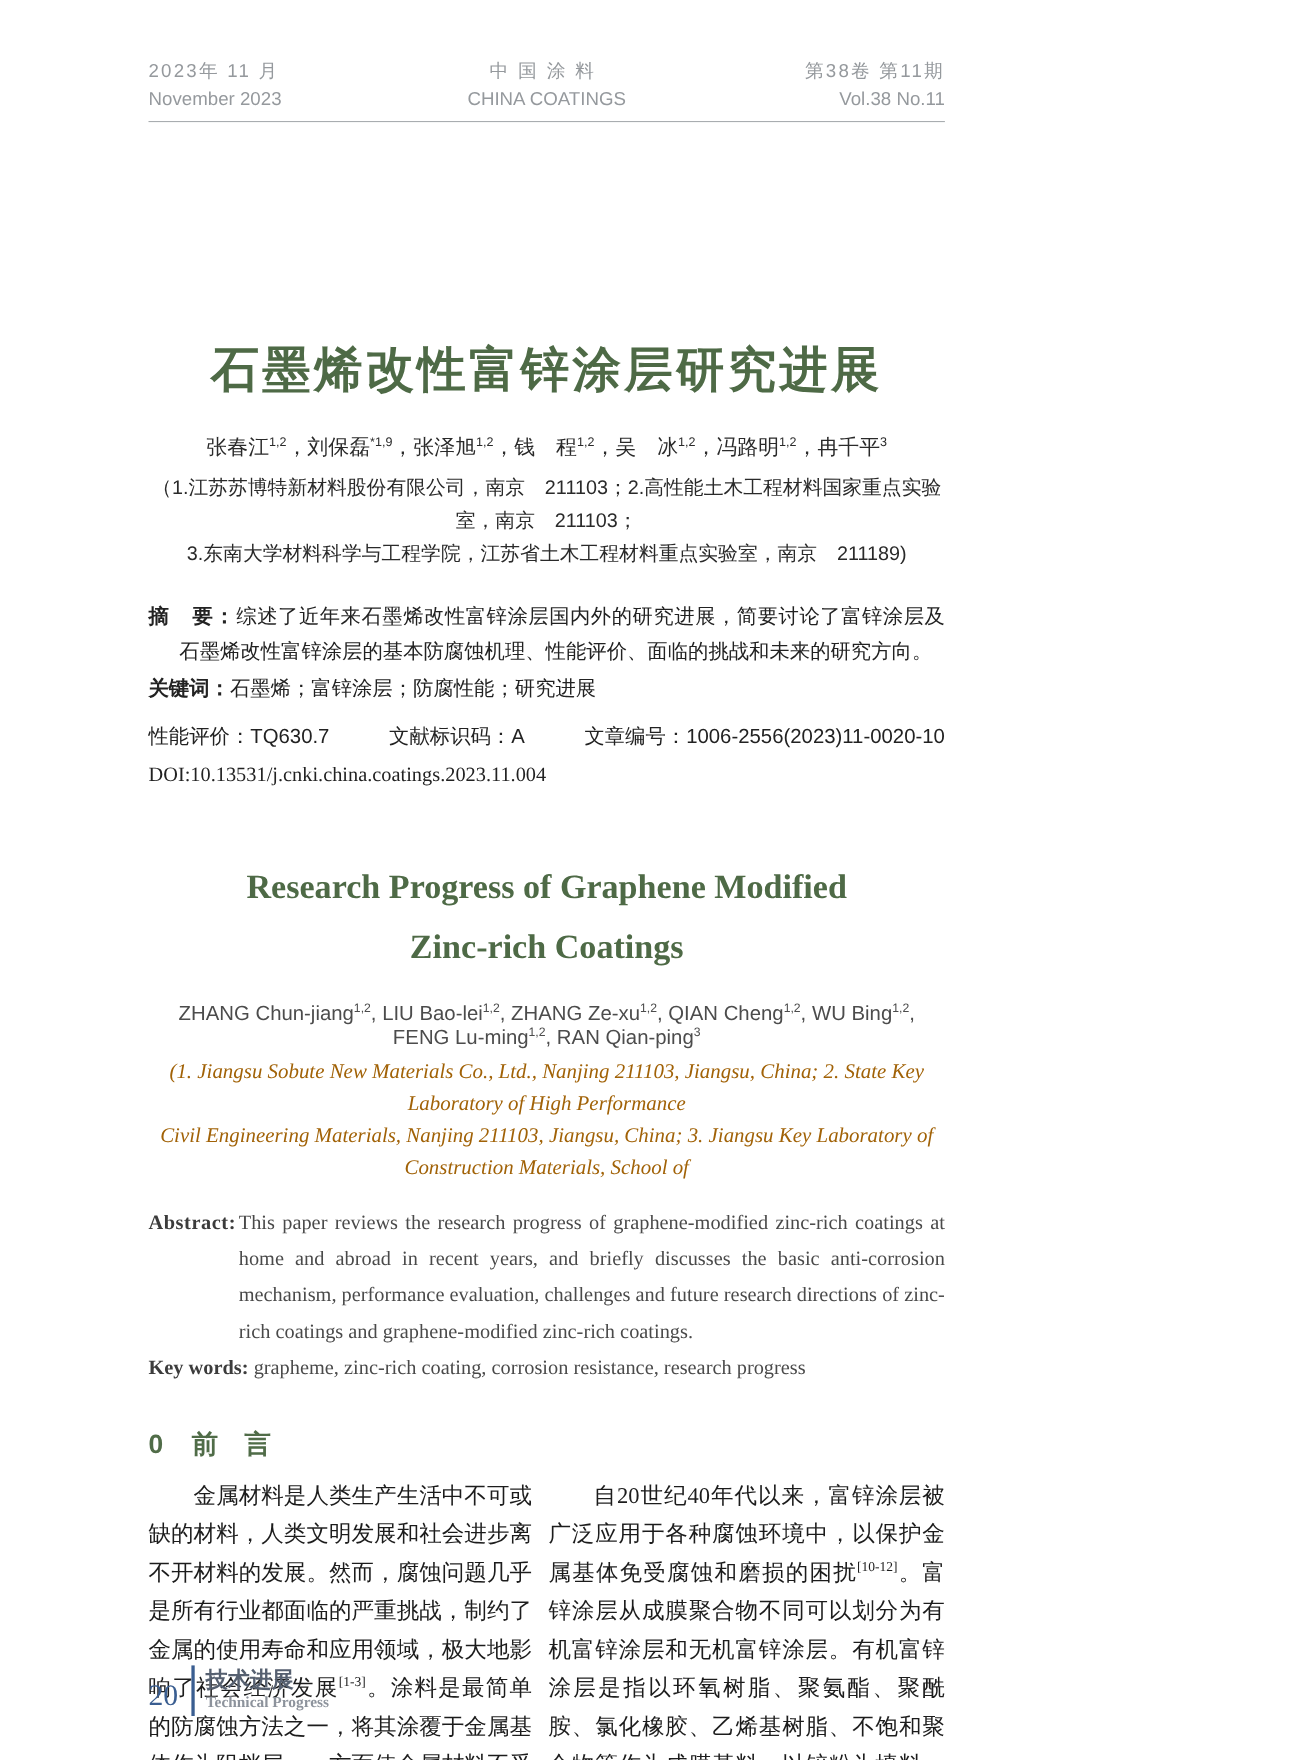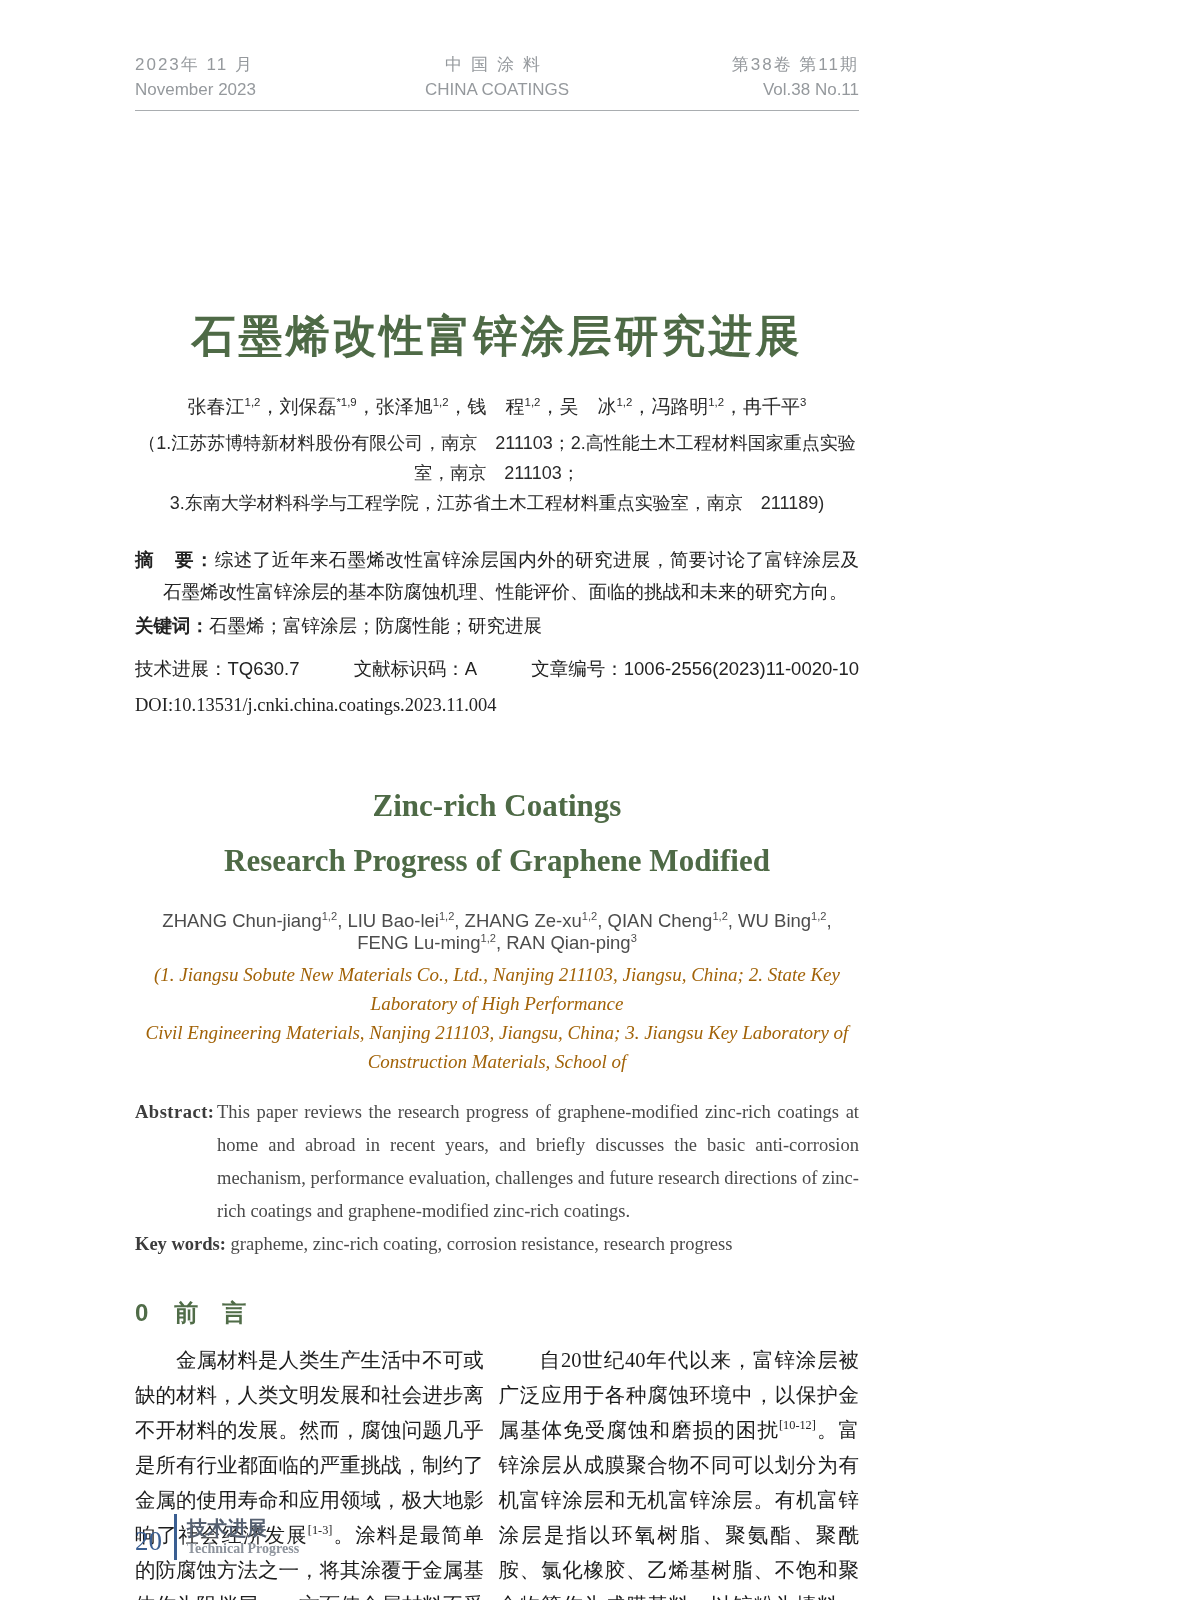--- a/index.html
+++ b/index.html
@@ -192,29 +192,29 @@
     <div class="zh-authors">张春江<sup>1,2</sup>，刘保磊<sup>*1,9</sup>，张泽旭<sup>1,2</sup>，钱　程<sup>1,2</sup>，吴　冰<sup>1,2</sup>，冯路明<sup>1,2</sup>，冉千平<sup>3</sup></div>
     <div class="zh-affil">
       <div>（1.江苏苏博特新材料股份有限公司，南京　211103；2.高性能土木工程材料国家重点实验室，南京　211103；</div>
       <div>3.东南大学材料科学与工程学院，江苏省土木工程材料重点实验室，南京　211189)</div>
     </div>
 
     <div class="zh-abstract"><b>摘　要：</b><span>综述了近年来石墨烯改性富锌涂层国内外的研究进展，简要讨论了富锌涂层及石墨烯改性富锌涂层的基本防腐蚀机理、性能评价、面临的挑战和未来的研究方向。</span></div>
     <div class="zh-keywords"><b>关键词：</b><span>石墨烯；富锌涂层；防腐性能；研究进展</span></div>
 
     <div class="meta-row">
-      <span>技术进展：TQ630.7</span>
+      <span>性能评价：TQ630.7</span>
       <span>文献标识码：A</span>
       <span>文章编号：1006-2556(2023)11-0020-10</span>
     </div>
     <div class="doi-line">DOI:10.13531/j.cnki.china.coatings.2023.11.004</div>
 
     <div class="en-title">
+      <div>Research Progress of Graphene Modified</div>
       <div>Zinc-rich Coatings</div>
-      <div>Research Progress of Graphene Modified</div>
     </div>
     <div class="en-authors">ZHANG Chun-jiang<sup>1,2</sup>, LIU Bao-lei<sup>1,2</sup>, ZHANG Ze-xu<sup>1,2</sup>, QIAN Cheng<sup>1,2</sup>, WU Bing<sup>1,2</sup>, FENG Lu-ming<sup>1,2</sup>, RAN Qian-ping<sup>3</sup></div>
     <div class="en-affil">
       <div>(1. Jiangsu Sobute New Materials Co., Ltd., Nanjing 211103, Jiangsu, China; 2. State Key Laboratory of High Performance</div>
       <div>Civil Engineering Materials, Nanjing 211103, Jiangsu, China; 3. Jiangsu Key Laboratory of Construction Materials, School of</div>
     </div>
 
     <div class="en-abstract">
       <div class="lbl">Abstract:</div>
       <div class="txt">This paper reviews the research progress of graphene-modified zinc-rich coatings at home and abroad in recent years, and briefly discusses the basic anti-corrosion mechanism, performance evaluation, challenges and future research directions of zinc-rich coatings and graphene-modified zinc-rich coatings.</div>

